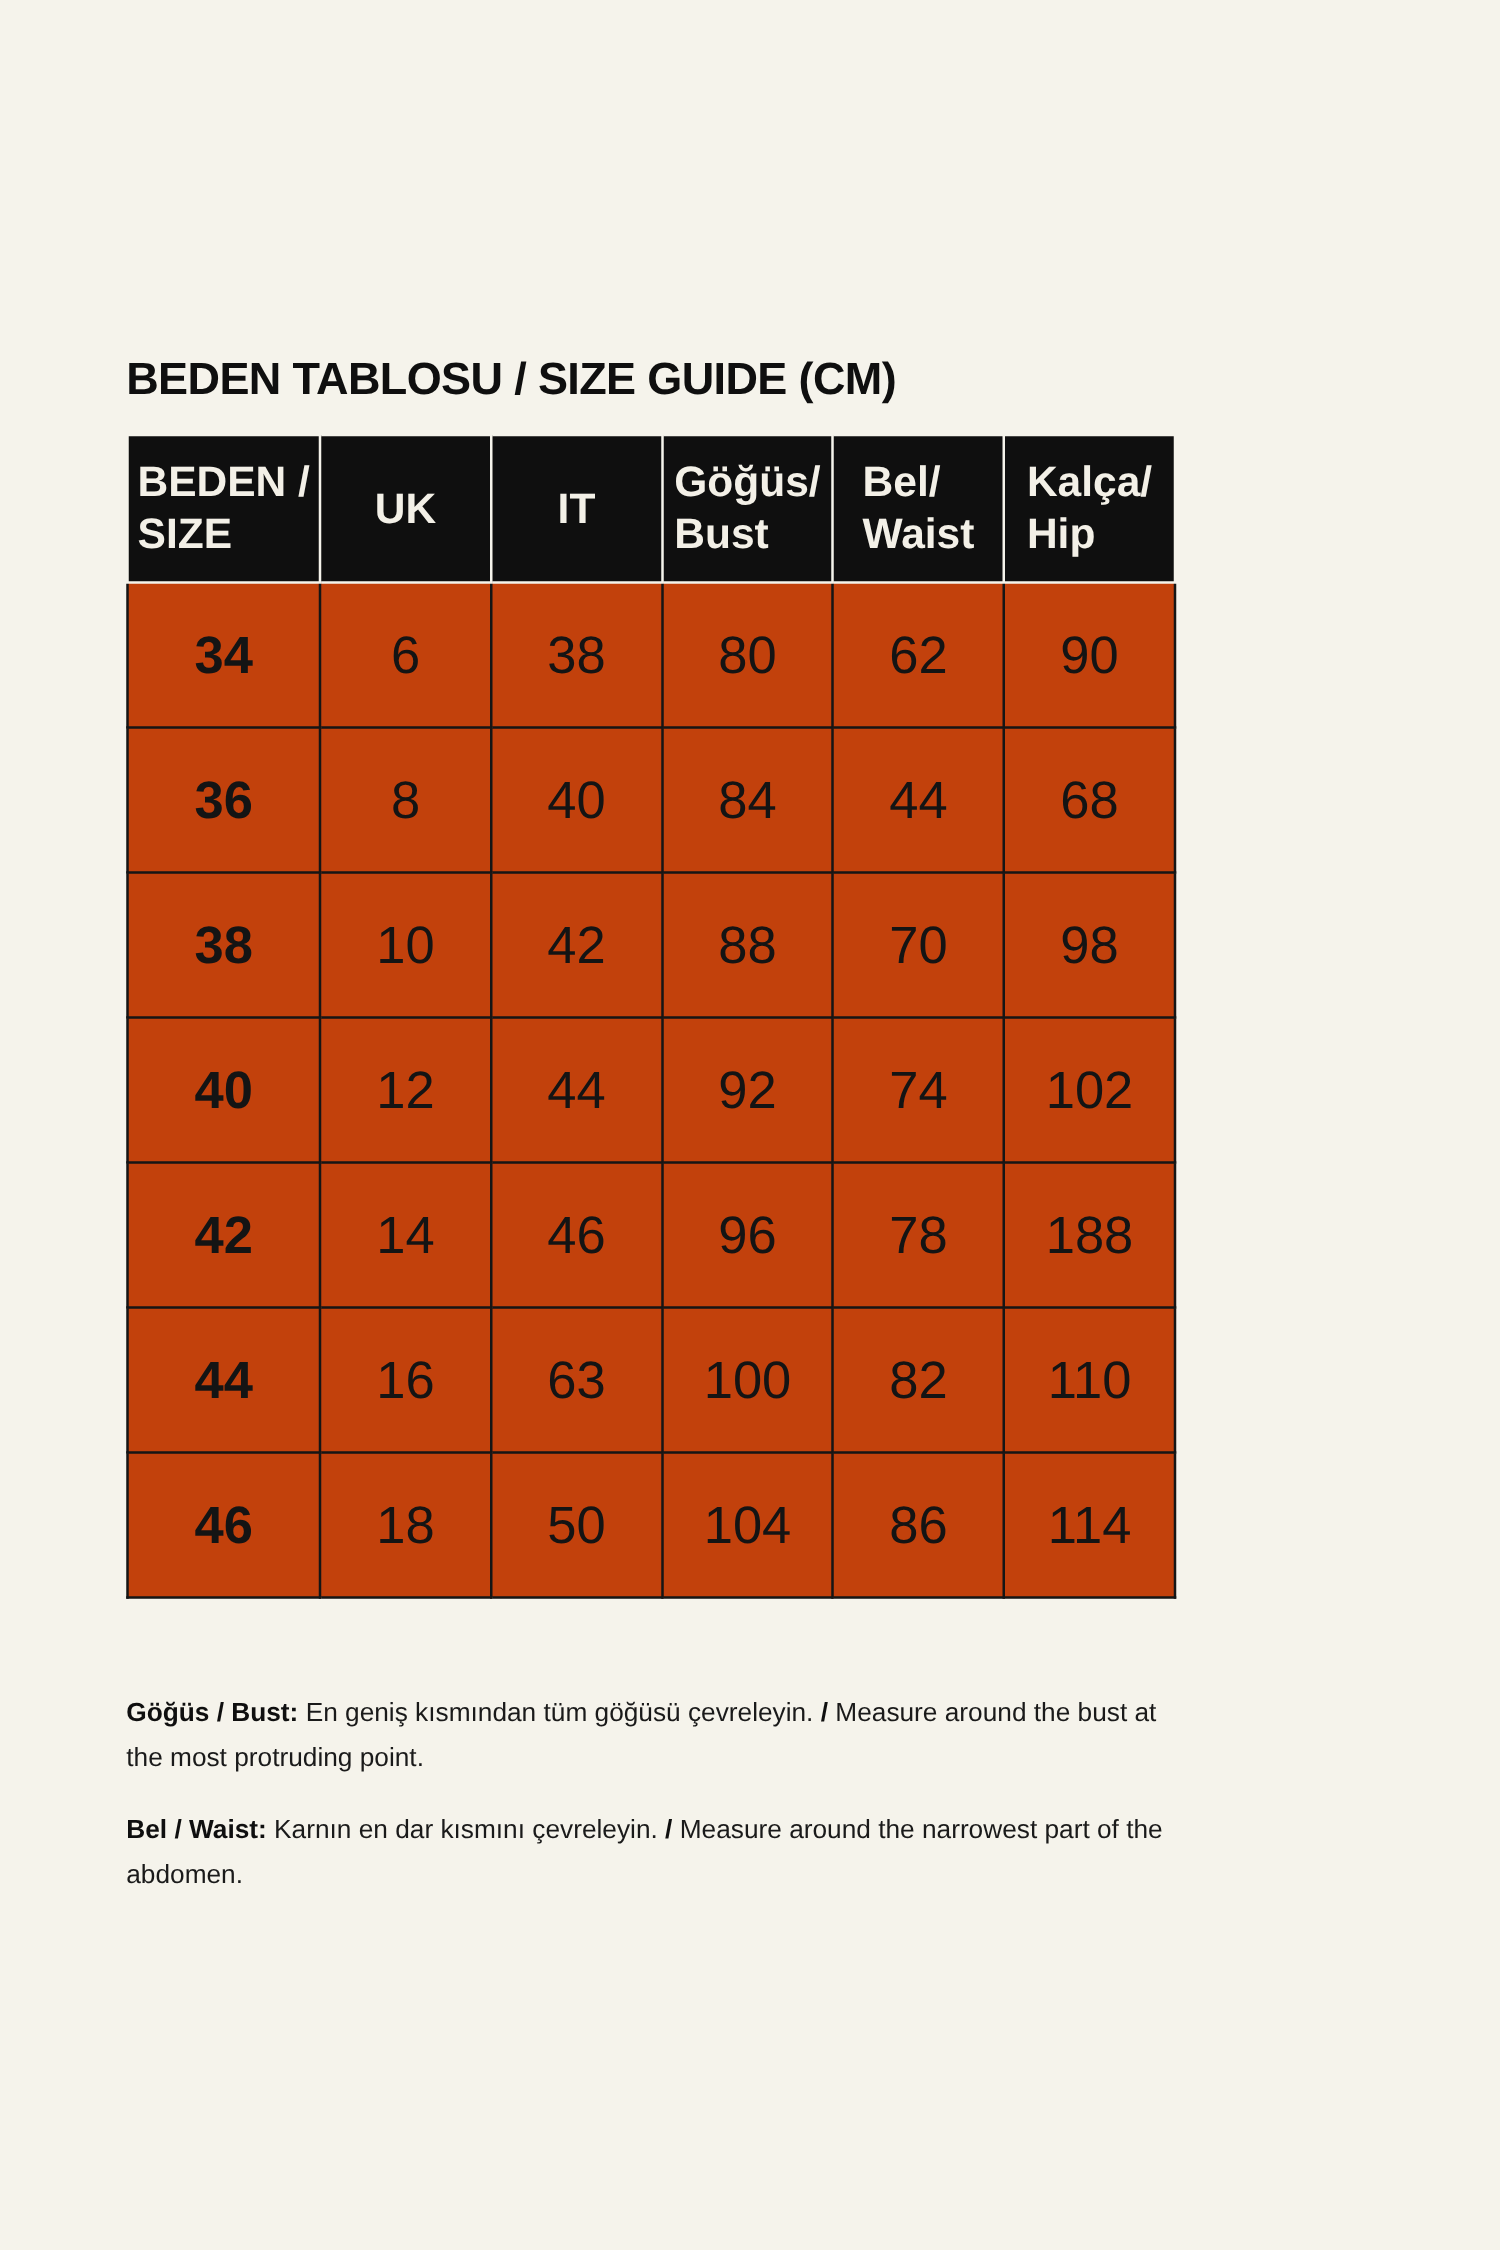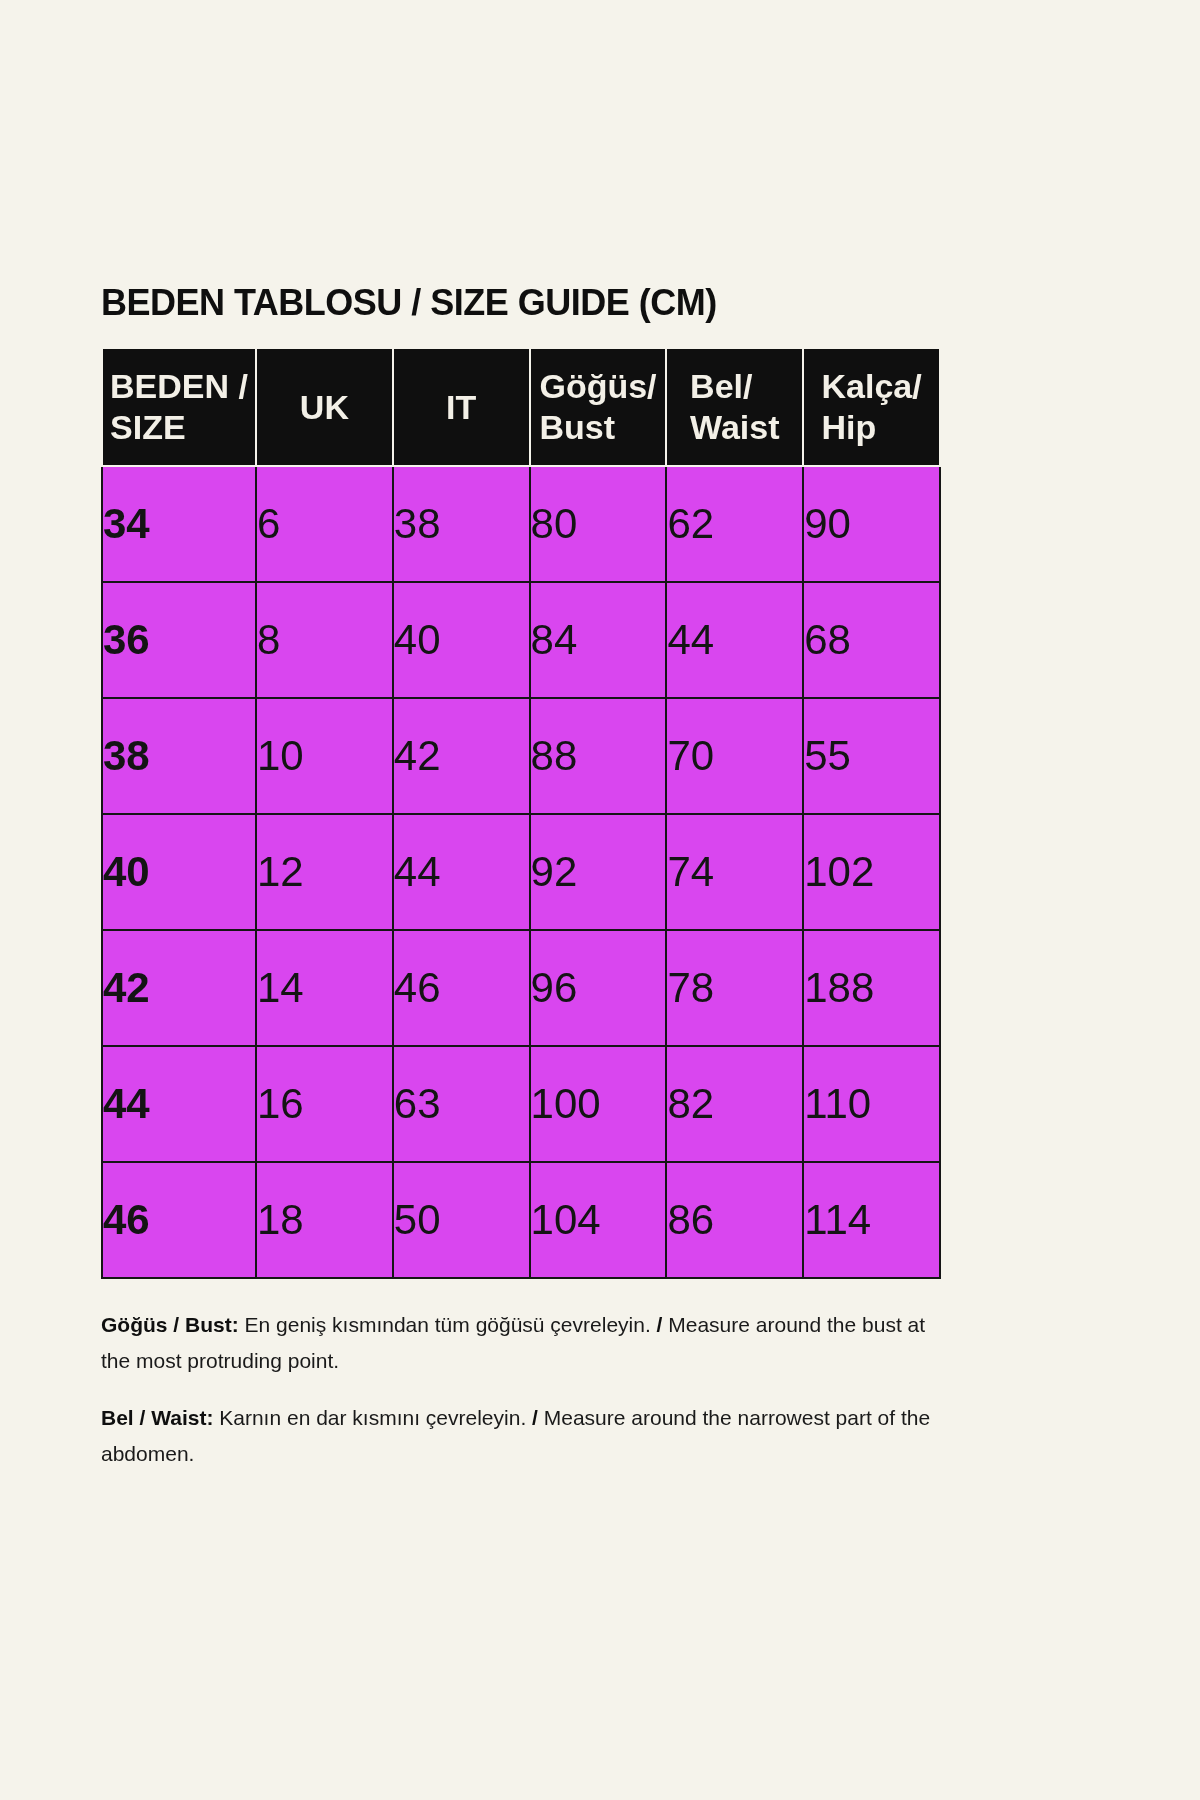--- a/index.html
+++ b/index.html
@@ -37,32 +37,33 @@
     padding: 0;
     text-align: center;
     vertical-align: middle;
   }
   .size-table th .hl {
     display: inline-block;
     text-align: left;
     white-space: pre-line;
   }
   .size-table td {
-    background: #d946ef;
+    background: #c2410c;
     border: 2px solid #151515;
     height: 114px;
     padding: 0;
+    text-align: center;
     vertical-align: middle;
     font-size: 42px;
     color: #141414;
   }
   .size-table td:first-child { font-weight: 700; }
 
   .notes {
-    margin-top: 28px;
+    margin-top: 74px;
     max-width: 845px;
     font-size: 21px;
     line-height: 36px;
     color: #1A1A1A;
   }
   .note { margin: 0 0 21px 0; }
   .note b { font-weight: 700; color: #0F0F0F; }
 </style>
 </head>
 <body>
@@ -110,21 +111,21 @@
           <td>84</td>
           <td>44</td>
           <td>68</td>
         </tr>
         <tr>
           <td>38</td>
           <td>10</td>
           <td>42</td>
           <td>88</td>
           <td>70</td>
-          <td>55</td>
+          <td>98</td>
         </tr>
         <tr>
           <td>40</td>
           <td>12</td>
           <td>44</td>
           <td>92</td>
           <td>74</td>
           <td>102</td>
         </tr>
         <tr>

